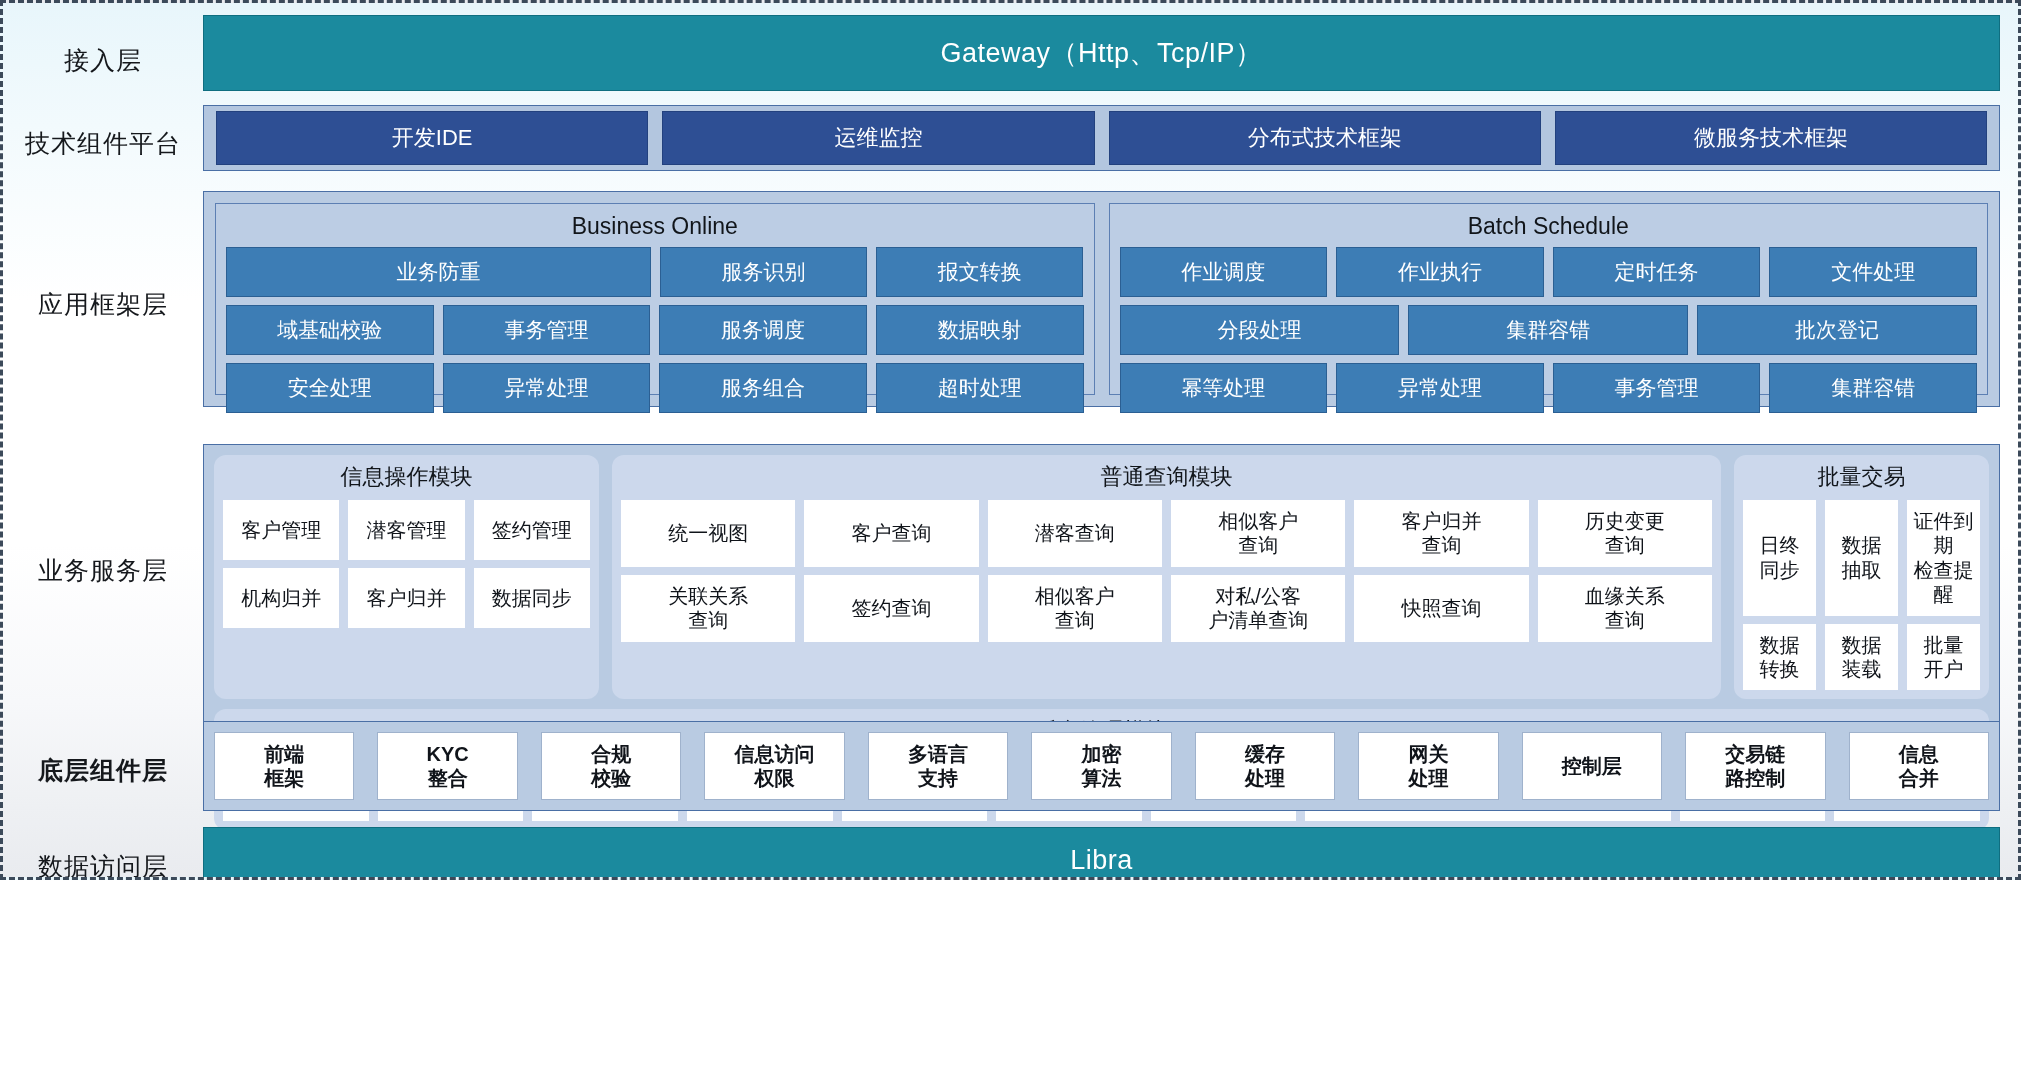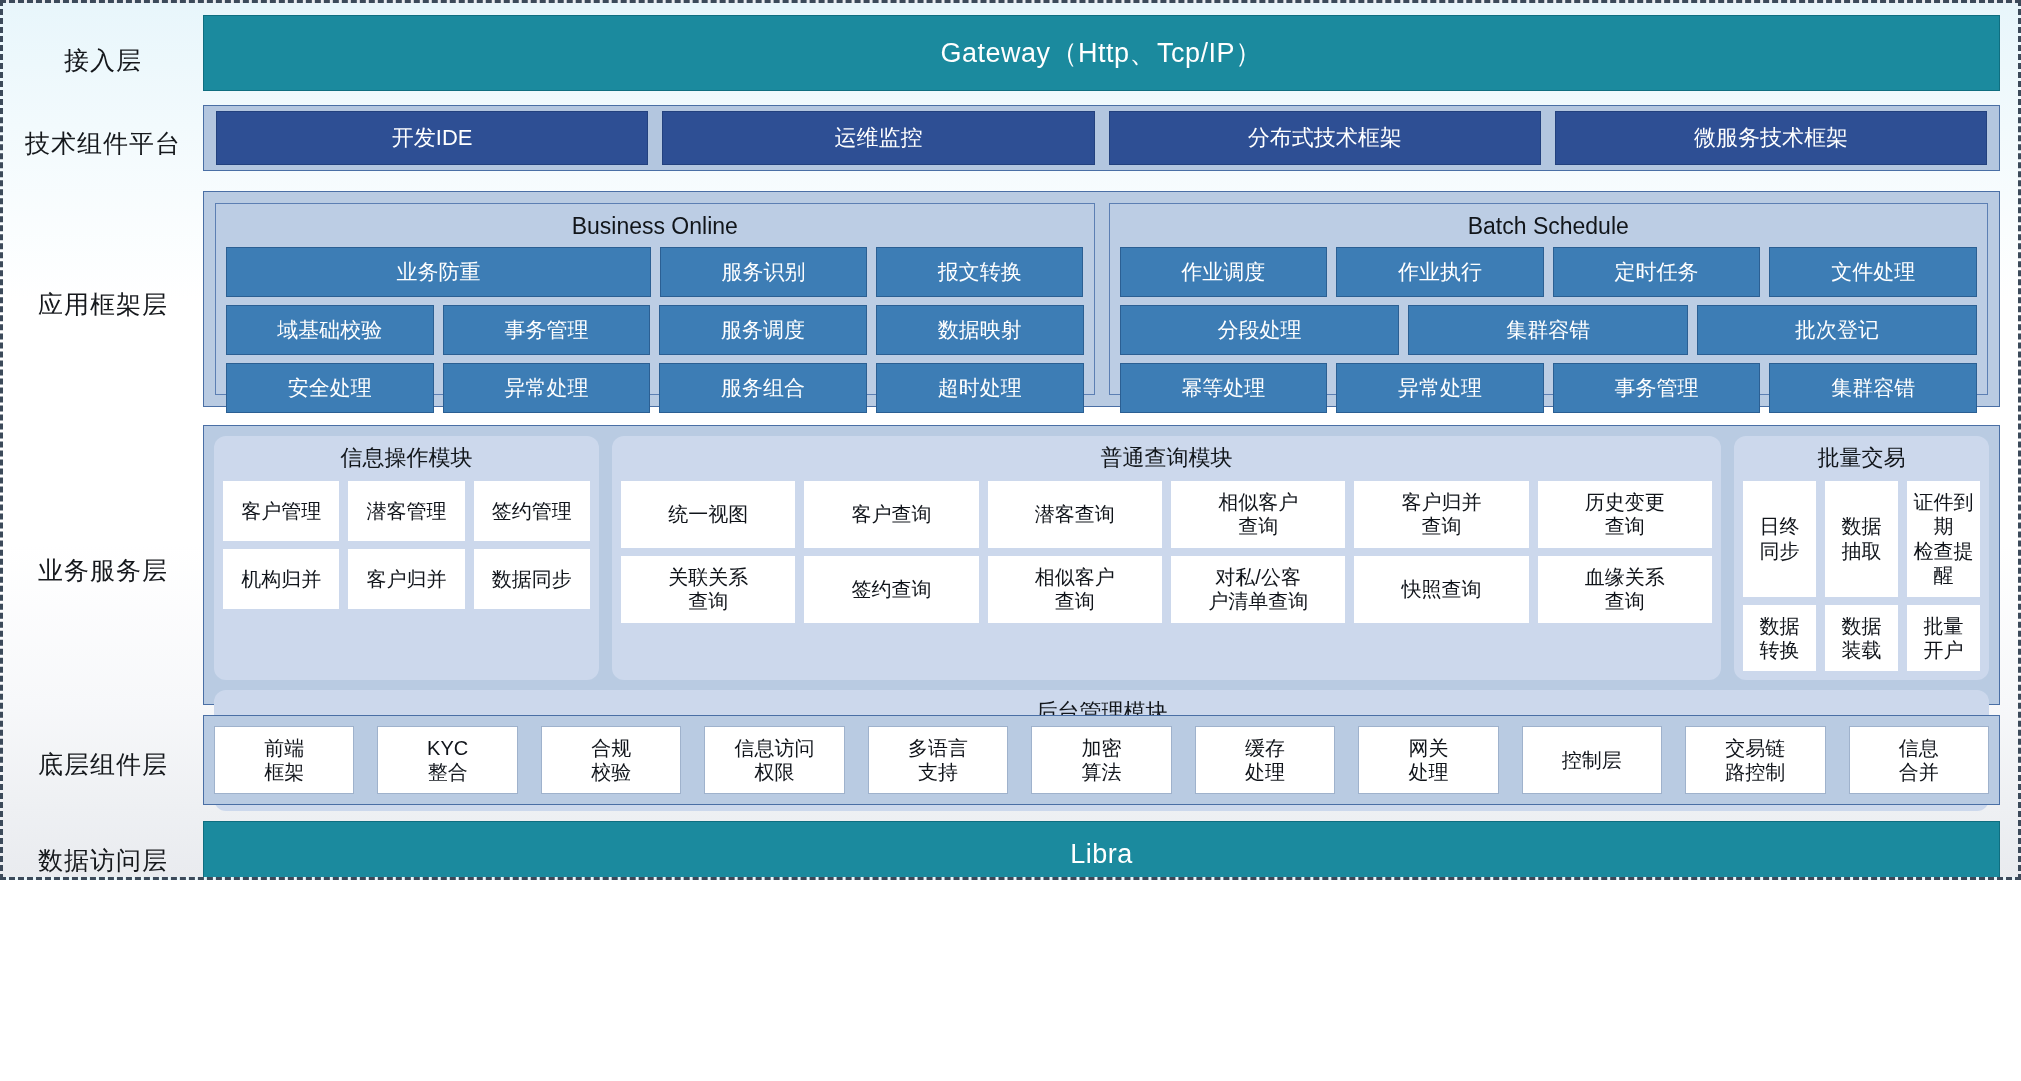--- a/index.html
+++ b/index.html
@@ -98,20 +98,21 @@
   .af-cell.w2 { flex: 2.08 1 0; }
 
   
   .bs-outer {
     background: #b9cbe2;
     border: 1px solid #4a6fa5;
     padding: 10px;
     display: flex;
     flex-direction: column;
     gap: 10px;
+    margin-top: 19px;
   }
   .bs-rowtop { display: flex; gap: 13px; }
   .bs-module {
     background: #ccd8ec;
     border-radius: 12px;
     padding: 4px 9px 9px 9px;
   }
   .bs-module.m1 { flex: 0 0 385px; }
   .bs-module.m2 { flex: 1 1 auto; }
   .bs-module.m3 { flex: 0 0 255px; }
@@ -345,21 +346,21 @@
 水查询</div>
             <div class="bs-cell">操作日
 志查询</div>
           </div>
         </div>
 
       </div>
     </div>
   </div>
 
-  <div class="layer-row" style="height:98px;">
+  <div class="layer-row" style="height:98px;margin-top:6px;font-weight:bold;">
     <div class="layer-label">底层组件层</div>
     <div class="layer-body" style="padding-right:18px;">
       <div class="bc-outer" style="height:90px;">
         <div class="bc-cell">前端
 框架</div>
         <div class="bc-cell">KYC
 整合</div>
         <div class="bc-cell">合规
 校验</div>
         <div class="bc-cell">信息访问

